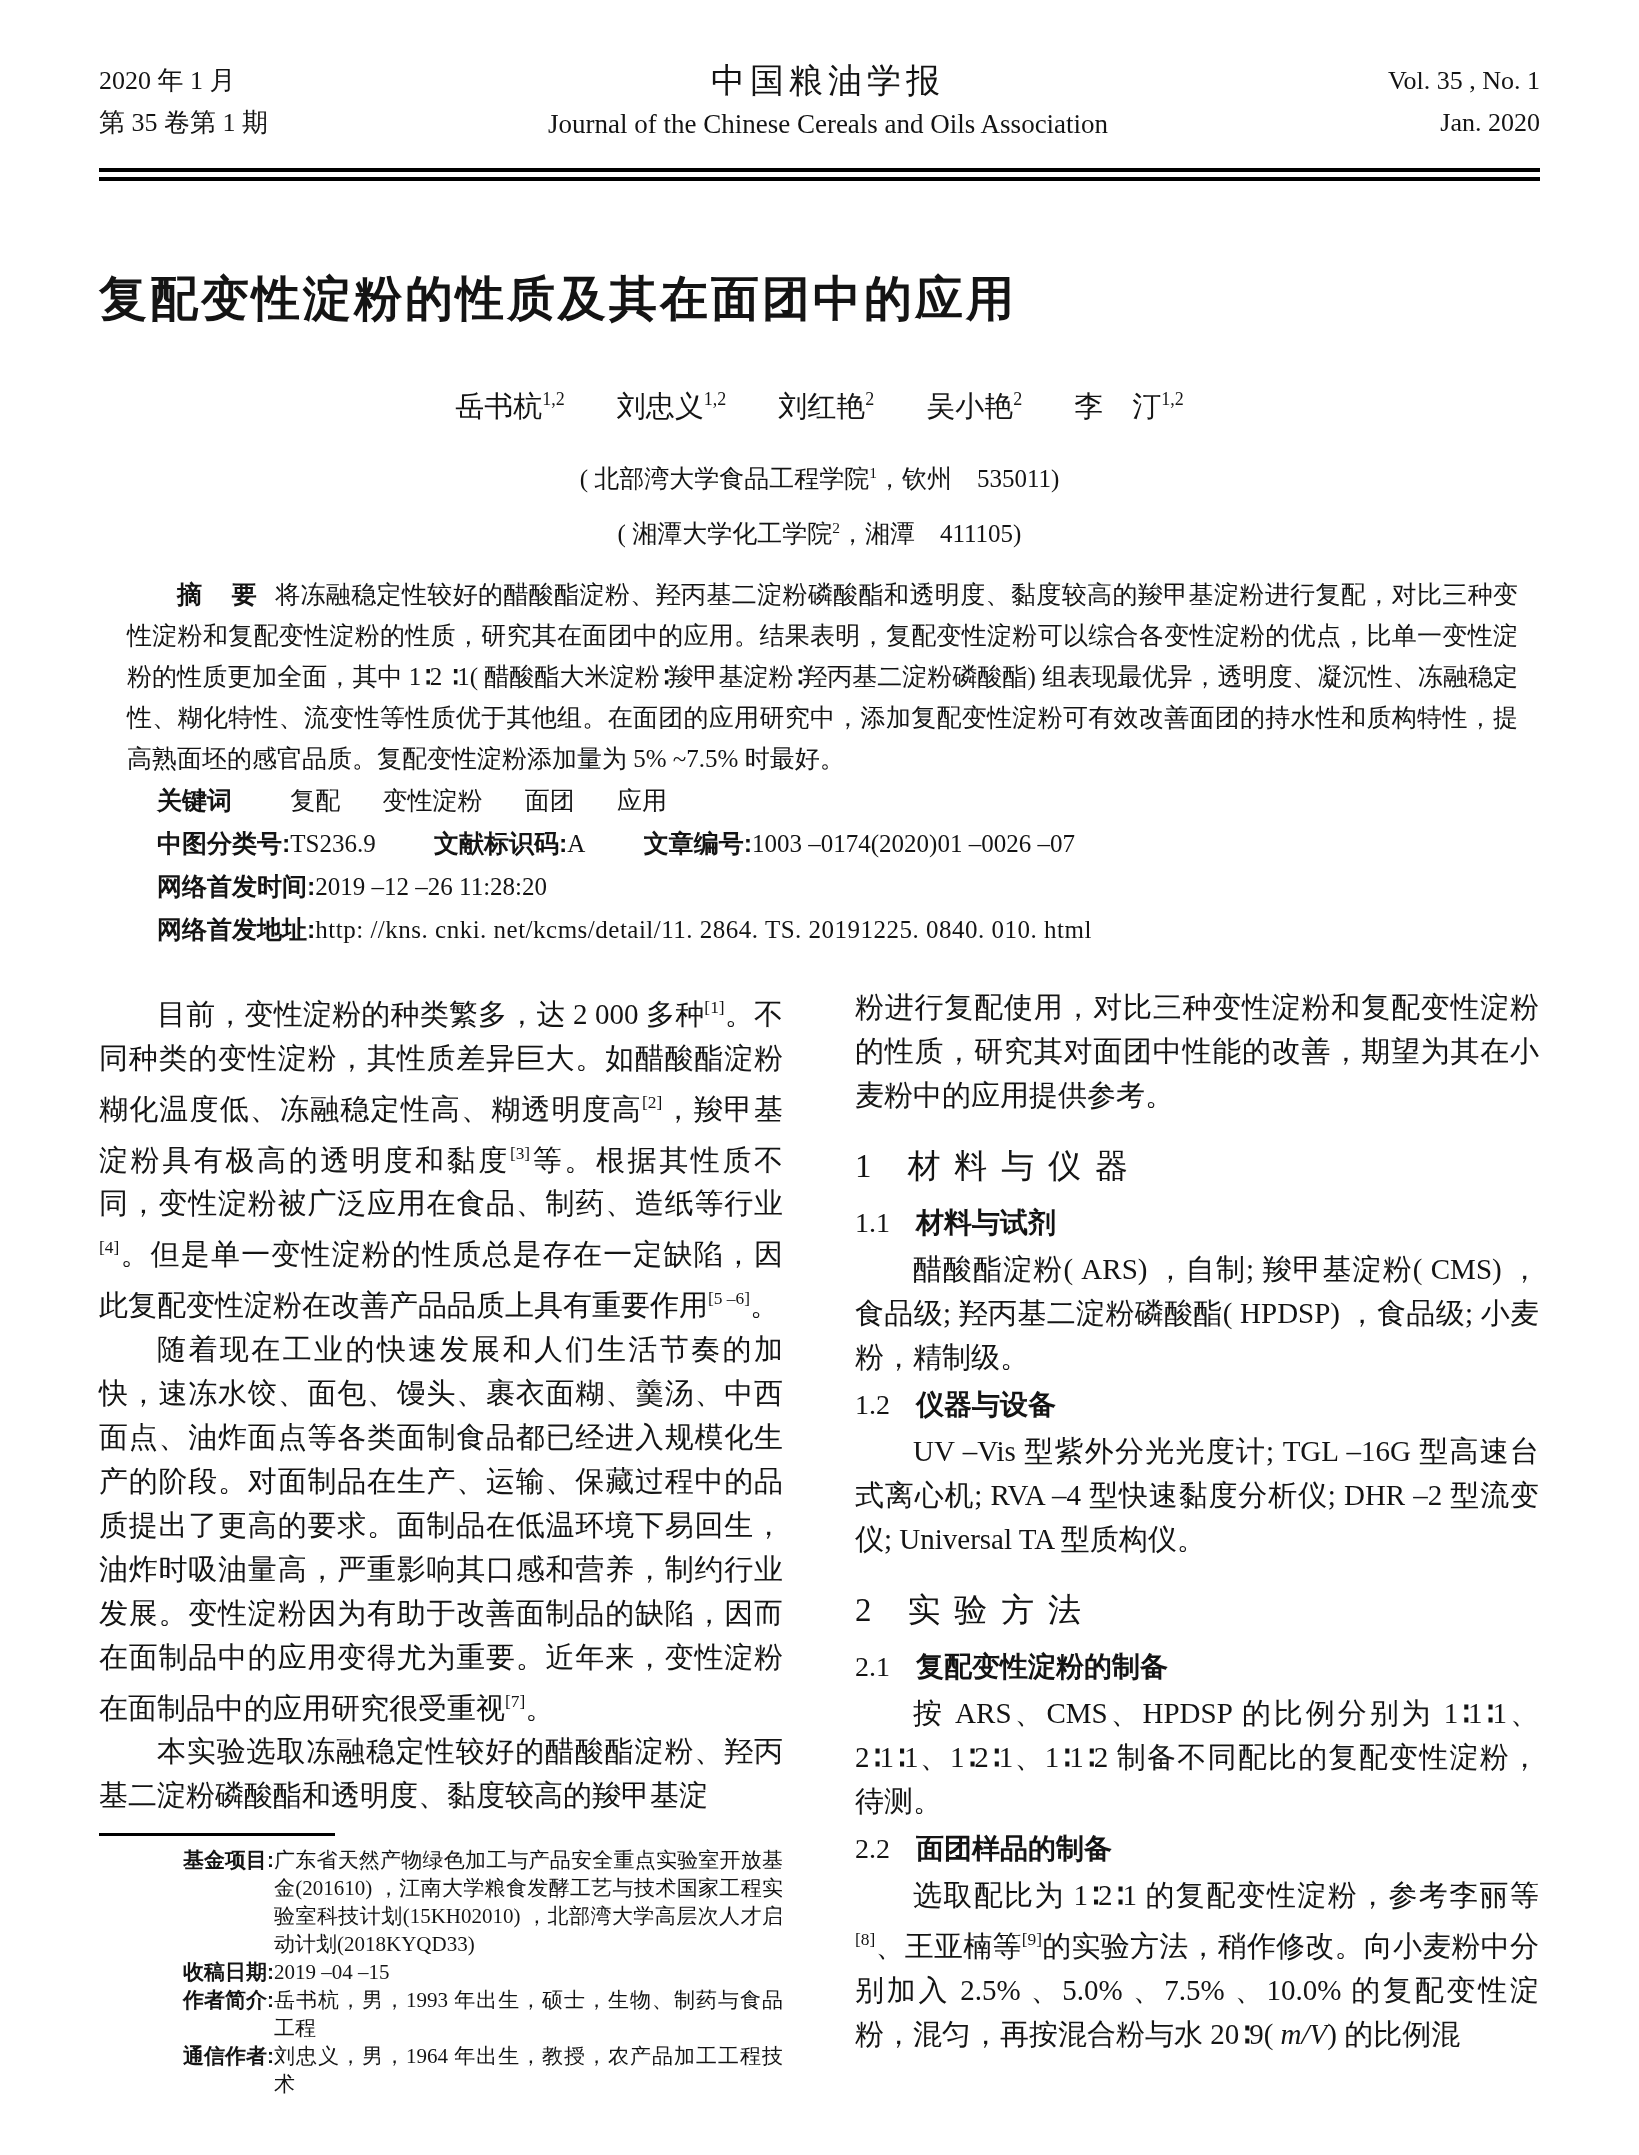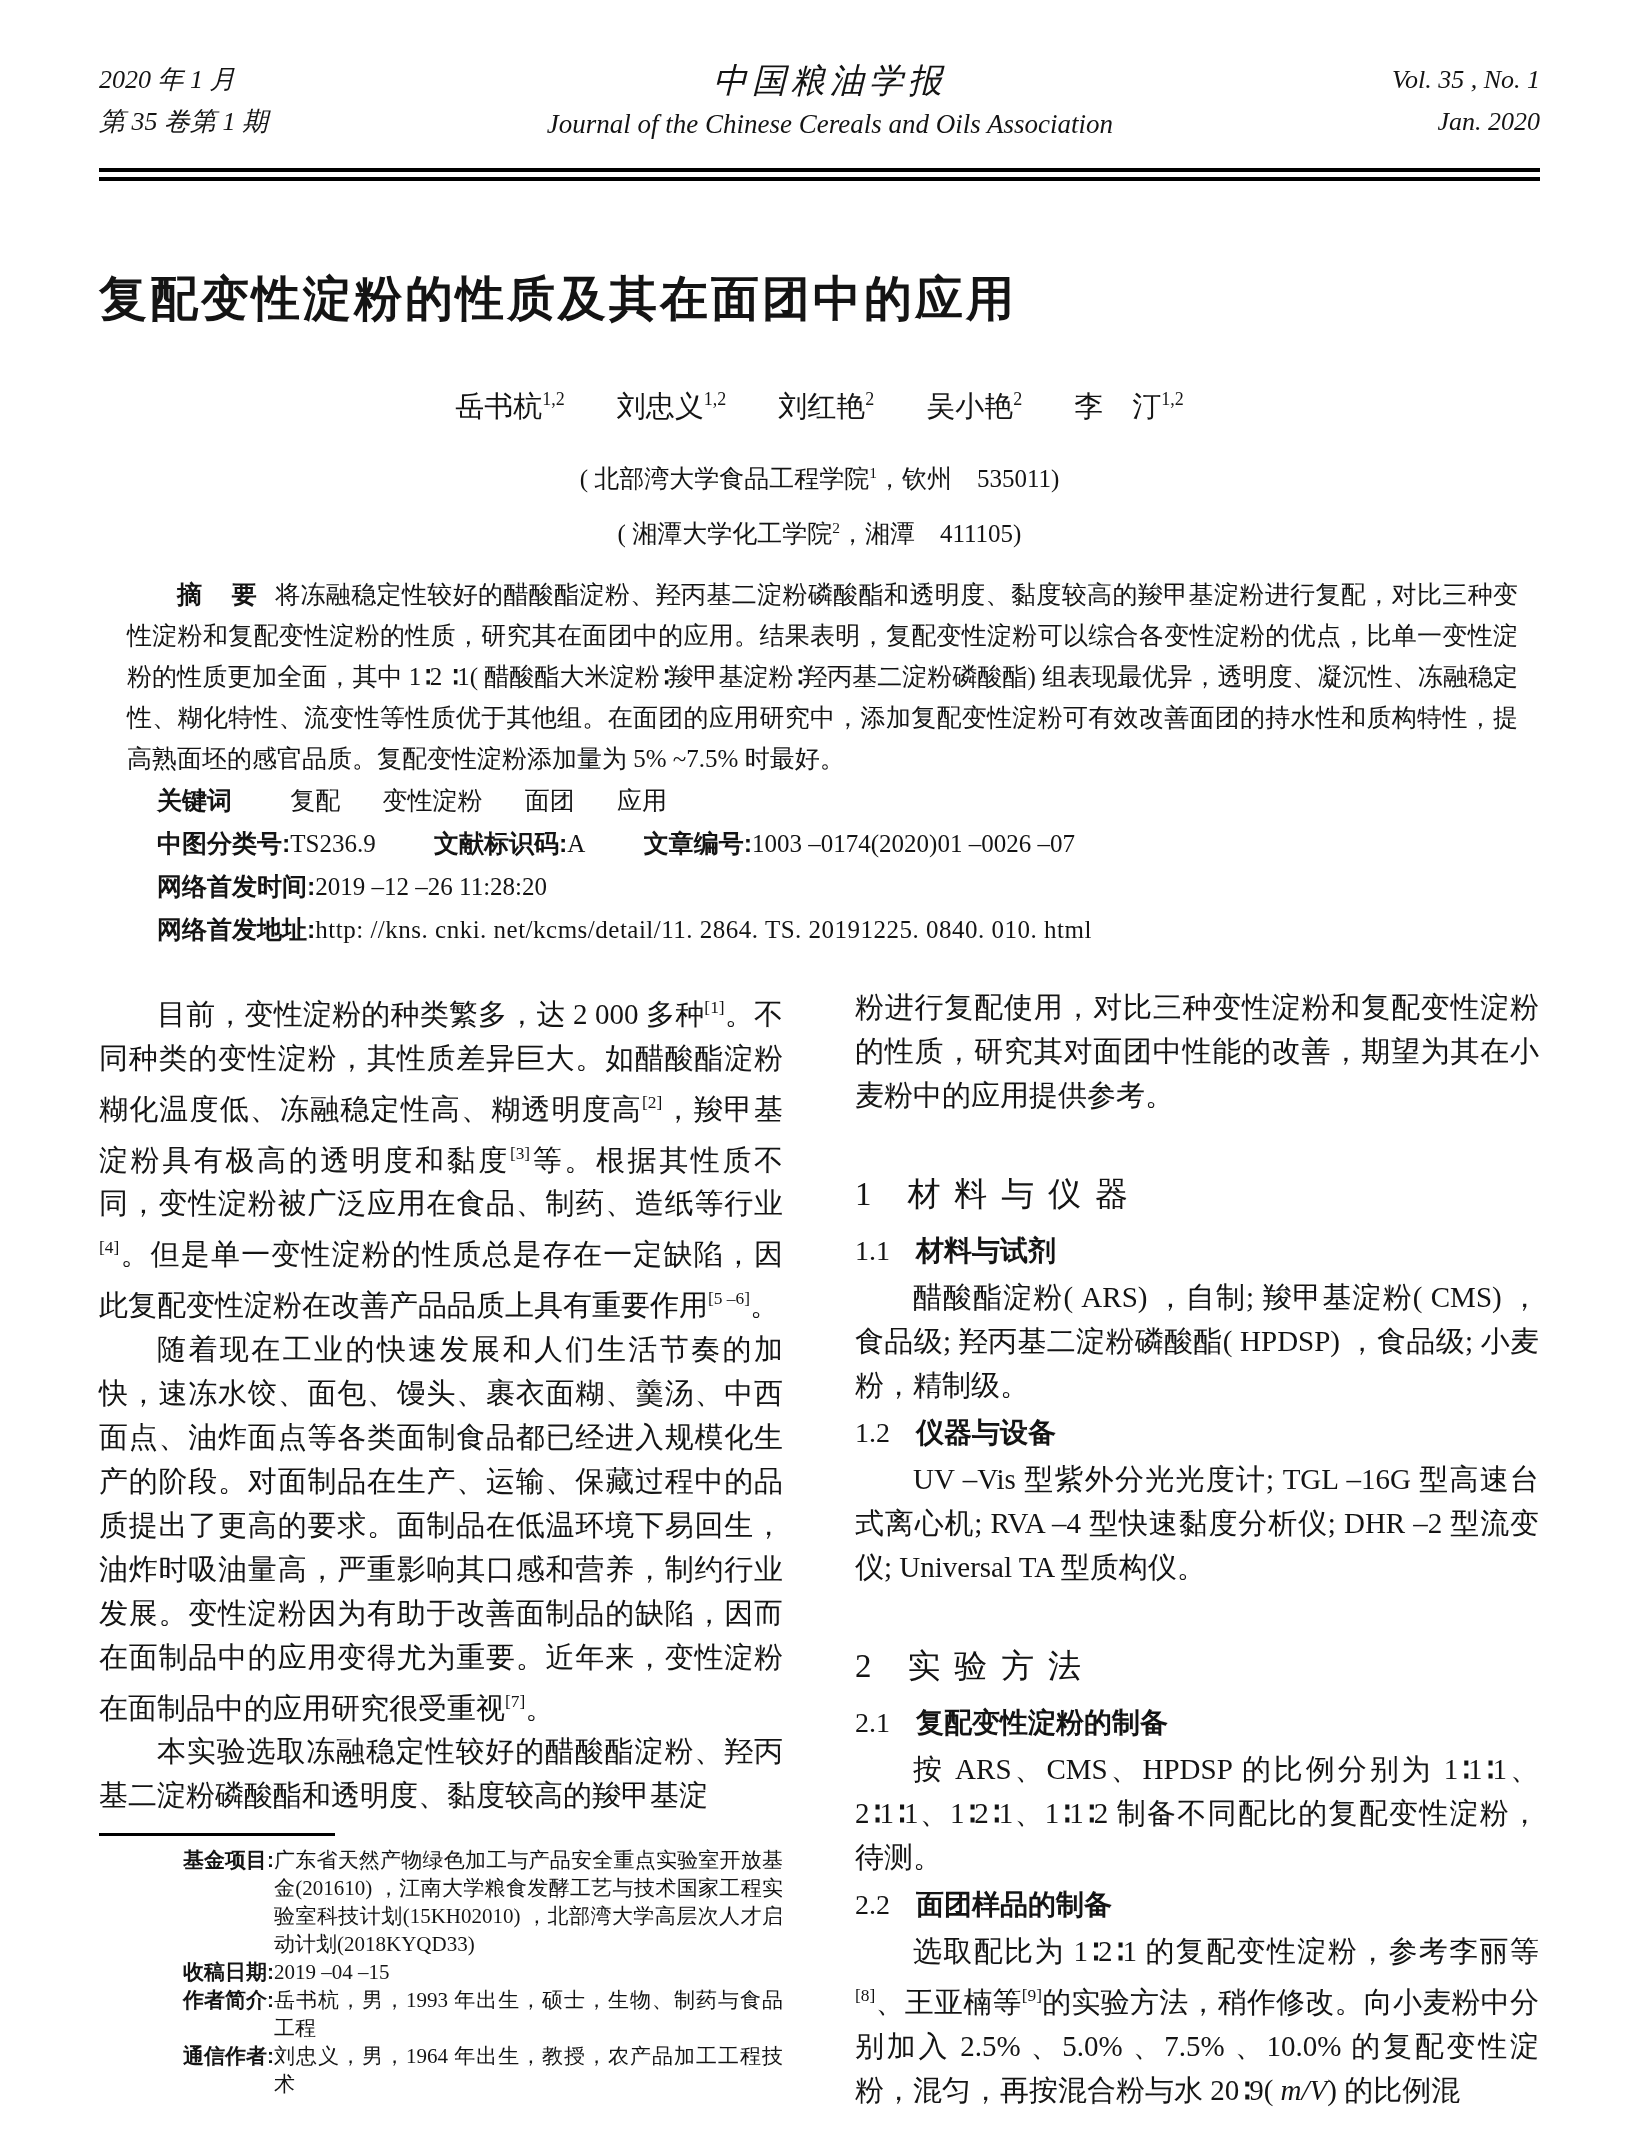--- a/index.html
+++ b/index.html
@@ -3,21 +3,21 @@
 <meta charset="utf-8">
 <style>
   html,body{margin:0;padding:0;background:#ffffff;}
   body{width:1639px;height:2155px;font-family:"Liberation Serif",serif;color:#141414;
        -webkit-font-smoothing:antialiased;}
   .page{position:relative;width:1639px;height:2155px;box-sizing:border-box;
         padding:58px 99px 0 99px;overflow:hidden;background:#fff;}
   .blk{font-family:"Liberation Sans",sans-serif;font-weight:700;}
 
   
-  .jheader{display:flex;justify-content:space-between;align-items:center;font-style:italic;}
+  .jheader{display:flex;justify-content:space-between;align-items:flex-end;}
   .jh-left{font-size:26px;line-height:42px;white-space:nowrap;}
   .jh-center{text-align:center;flex:1;}
   .jh-name{font-size:34px;line-height:46px;letter-spacing:5px;}
   .jh-name-en{font-size:27px;line-height:40px;}
   .jh-right{font-size:26px;line-height:42px;text-align:right;white-space:nowrap;}
   .double-rule{margin-top:24px;}
   .double-rule .rule{height:4px;background:#000;}
   .double-rule .rule + .rule{margin-top:5px;}
 
   
@@ -39,21 +39,21 @@
 
   
   .columns{margin-top:34px;display:flex;gap:72px;}
   .col{width:684px;font-size:29px;line-height:44px;text-align:justify;}
   .col p{margin:0;text-indent:2em;}
   .col p.cont{text-indent:0;}
   sup.ref{font-size:0.6em;}
 
   .sec-h1{display:flex;align-items:baseline;margin:26px 0 12px 0;font-size:33px;line-height:46px;}
   .sec-h1 .num{margin-right:36px;}
-  .sec-h1 .stitle{letter-spacing:0.42em;margin-top:28px;}
+  .sec-h1 .stitle{letter-spacing:0.42em;}
   .sec-h2{display:flex;align-items:baseline;margin:4px 0 2px 0;font-size:28px;line-height:44px;}
   .sec-h2 .num{margin-right:26px;font-family:"Liberation Serif",serif;font-weight:400;}
 
   
   .fn-rule{width:236px;height:3px;background:#000;margin:16px 0 10px 0;}
   .footnote{padding-left:84px;font-size:21px;line-height:28px;text-align:justify;}
   .fn-row{display:flex;}
   .fn-label{white-space:nowrap;font-size:21px;}
   .fn-text{flex:1;}
   i.var{font-style:italic;}

